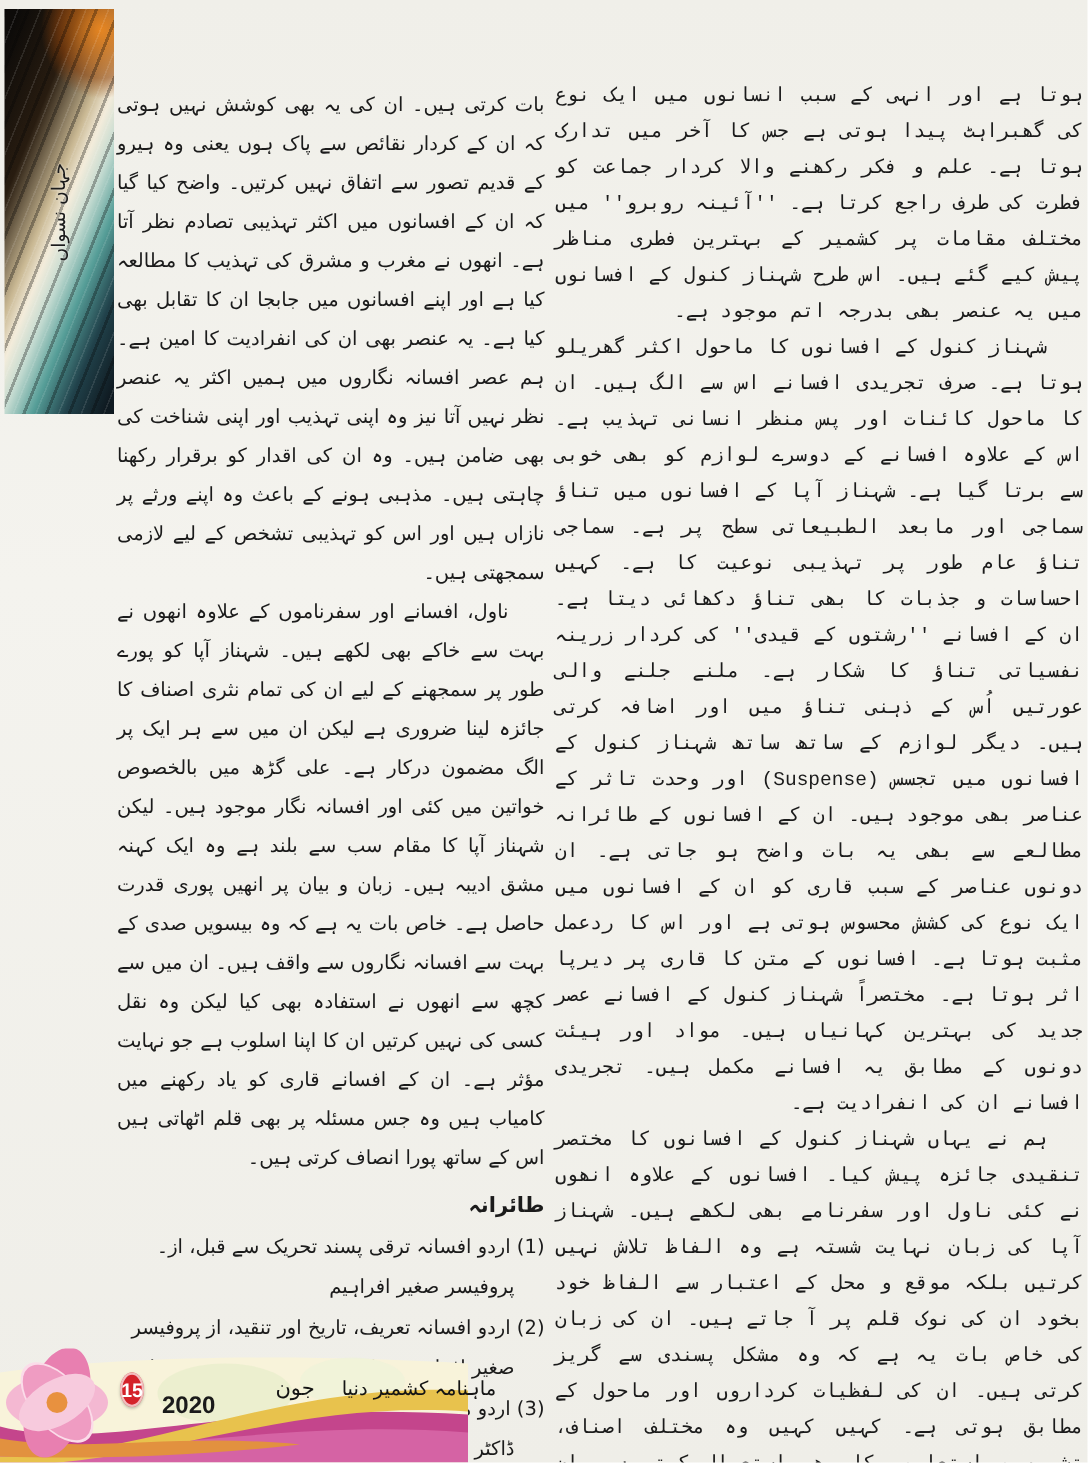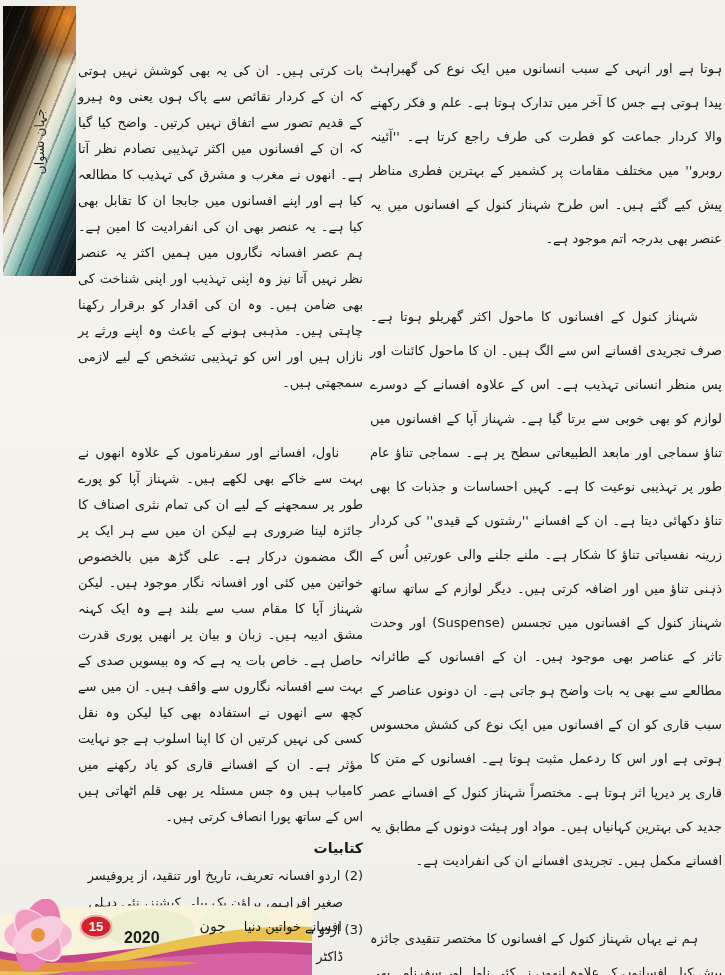--- a/index.html
+++ b/index.html
@@ -25,31 +25,31 @@
     position:absolute;top:128px;left:-24px;width:120px;text-align:center;
     transform:rotate(-90deg);font-size:12.5px;color:#101010;letter-spacing:1px;
     direction:rtl;text-shadow:0 0 2px rgba(255,255,255,.8);
   }
 
   
   .urdu{direction:rtl;color:#1b1b1b;font-family:"DejaVu Sans",sans-serif;}
   .left-col{position:absolute;left:78px;top:58px;width:285px;}
   .right-col{position:absolute;left:370px;top:52px;width:352px;}
   .para{font-size:13px;line-height:26px;text-align:justify;margin:0;}
-  .right-col .para{line-height:34px;}
-  .para.indent{text-indent:24px;margin-top:44px;}
+  .right-col .para{line-height:24px;font-family:Liberation Mono, monospace;}
+  .para.indent{text-indent:24px;}
   .bib-heading{font-size:14px;font-weight:600;line-height:28px;margin-top:4px;}
   .bib-item{font-size:13px;line-height:27px;text-align:right;padding-right:20px;text-indent:-20px;}
 
   
   .footer-band{position:absolute;left:0;top:899px;width:312px;height:76px;}
   .footer-band svg{position:absolute;inset:0;}
   .footer-row{position:absolute;left:80px;top:6px;display:flex;align-items:center;gap:0;}
   .page-badge{
-    width:32px;height:23px;border-radius:50%;background:#d4222a;color:#fff;
+    width:16px;height:23px;border-radius:50%;background:#d4222a;color:#fff;
     font-family:"Liberation Sans",sans-serif;font-weight:bold;font-size:13px;
     display:flex;align-items:center;justify-content:center;
     box-shadow:inset 0 0 0 1.5px rgba(255,255,255,.7), 0 1px 2px rgba(0,0,0,.25);
   }
   .year{font-family:"Liberation Sans",sans-serif;font-weight:bold;font-size:16px;color:#1a1a1a;margin-left:12px;margin-top:24px;}
   .month{font-size:14px;color:#141414;margin-left:40px;}
   .mag-name{font-size:13px;color:#141414;margin-left:18px;white-space:nowrap;}
 </style>
 </head>
 <body>
@@ -58,21 +58,22 @@
 
   <div class="sidebar-art">
     <div class="streaks"></div>
     <span class="vertical-title urdu">جہان نسواں</span>
   </div>
 
   <div class="left-col">
     <p class="urdu para">بات کرتی ہیں۔ ان کی یہ بھی کوشش نہیں ہوتی کہ ان کے کردار نقائص سے پاک ہوں یعنی وہ ہیرو کے قدیم تصور سے اتفاق نہیں کرتیں۔ واضح کیا گیا کہ ان کے افسانوں میں اکثر تہذیبی تصادم نظر آتا ہے۔ انھوں نے مغرب و مشرق کی تہذیب کا مطالعہ کیا ہے اور اپنے افسانوں میں جابجا ان کا تقابل بھی کیا ہے۔ یہ عنصر بھی ان کی انفرادیت کا امین ہے۔ ہم عصر افسانہ نگاروں میں ہمیں اکثر یہ عنصر نظر نہیں آتا نیز وہ اپنی تہذیب اور اپنی شناخت کی بھی ضامن ہیں۔ وہ ان کی اقدار کو برقرار رکھنا چاہتی ہیں۔ مذہبی ہونے کے باعث وہ اپنے ورثے پر نازاں ہیں اور اس کو تہذیبی تشخص کے لیے لازمی سمجھتی ہیں۔</p>
     <p class="urdu para indent">ناول، افسانے اور سفرناموں کے علاوہ انھوں نے بہت سے خاکے بھی لکھے ہیں۔ شہناز آپا کو پورے طور پر سمجھنے کے لیے ان کی تمام نثری اصناف کا جائزہ لینا ضروری ہے لیکن ان میں سے ہر ایک پر الگ مضمون درکار ہے۔ علی گڑھ میں بالخصوص خواتین میں کئی اور افسانہ نگار موجود ہیں۔ لیکن شہناز آپا کا مقام سب سے بلند ہے وہ ایک کہنہ مشق ادیبہ ہیں۔ زبان و بیان پر انھیں پوری قدرت حاصل ہے۔ خاص بات یہ ہے کہ وہ بیسویں صدی کے بہت سے افسانہ نگاروں سے واقف ہیں۔ ان میں سے کچھ سے انھوں نے استفادہ بھی کیا لیکن وہ نقل کسی کی نہیں کرتیں ان کا اپنا اسلوب ہے جو نہایت مؤثر ہے۔ ان کے افسانے قاری کو یاد رکھنے میں کامیاب ہیں وہ جس مسئلہ پر بھی قلم اٹھاتی ہیں اس کے ساتھ پورا انصاف کرتی ہیں۔</p>
 
-    <div class="urdu bib-heading">کتابیات</div>
+    <div class="urdu bib-heading">طائرانہ</div>
+    <div class="urdu bib-item">(1) اردو افسانہ ترقی پسند تحریک سے قبل، از۔ پروفیسر صغیر افراہیم</div>
     <div class="urdu bib-item">(2) اردو افسانہ تعریف، تاریخ اور تنقید، از پروفیسر صغیر افراہیم، براؤن بک پبلی کیشنز، نئی دہلی</div>
     <div class="urdu bib-item">(3) اردو میں مختصر افسانہ نگاری کی تنقید، از۔ ڈاکٹر پروین اظہر، ایجوکیشنل بک ہاؤس، علی گڑھ</div>
 
   </div>
 
   <div class="right-col">
     <p class="urdu para">ہوتا ہے اور انہی کے سبب انسانوں میں ایک نوع کی گھبراہٹ پیدا ہوتی ہے جس کا آخر میں تدارک ہوتا ہے۔ علم و فکر رکھنے والا کردار جماعت کو فطرت کی طرف راجع کرتا ہے۔ ''آئینہ روبرو'' میں مختلف مقامات پر کشمیر کے بہترین فطری مناظر پیش کیے گئے ہیں۔ اس طرح شہناز کنول کے افسانوں میں یہ عنصر بھی بدرجہ اتم موجود ہے۔</p>
     <p class="urdu para indent">شہناز کنول کے افسانوں کا ماحول اکثر گھریلو ہوتا ہے۔ صرف تجریدی افسانے اس سے الگ ہیں۔ ان کا ماحول کائنات اور پس منظر انسانی تہذیب ہے۔ اس کے علاوہ افسانے کے دوسرے لوازم کو بھی خوبی سے برتا گیا ہے۔ شہناز آپا کے افسانوں میں تناؤ سماجی اور مابعد الطبیعاتی سطح پر ہے۔ سماجی تناؤ عام طور پر تہذیبی نوعیت کا ہے۔ کہیں احساسات و جذبات کا بھی تناؤ دکھائی دیتا ہے۔ ان کے افسانے ''رشتوں کے قیدی'' کی کردار زرینہ نفسیاتی تناؤ کا شکار ہے۔ ملنے جلنے والی عورتیں اُس کے ذہنی تناؤ میں اور اضافہ کرتی ہیں۔ دیگر لوازم کے ساتھ ساتھ شہناز کنول کے افسانوں میں تجسس (Suspense) اور وحدت تاثر کے عناصر بھی موجود ہیں۔ ان کے افسانوں کے طائرانہ مطالعے سے بھی یہ بات واضح ہو جاتی ہے۔ ان دونوں عناصر کے سبب قاری کو ان کے افسانوں میں ایک نوع کی کشش محسوس ہوتی ہے اور اس کا ردعمل مثبت ہوتا ہے۔ افسانوں کے متن کا قاری پر دیرپا اثر ہوتا ہے۔ مختصراً شہناز کنول کے افسانے عصر جدید کی بہترین کہانیاں ہیں۔ مواد اور ہیئت دونوں کے مطابق یہ افسانے مکمل ہیں۔ تجریدی افسانے ان کی انفرادیت ہے۔</p>
     <p class="urdu para indent">ہم نے یہاں شہناز کنول کے افسانوں کا مختصر تنقیدی جائزہ پیش کیا۔ افسانوں کے علاوہ انھوں نے کئی ناول اور سفرنامے بھی لکھے ہیں۔ شہناز آپا کی زبان نہایت شستہ ہے وہ الفاظ تلاش نہیں کرتیں بلکہ موقع و محل کے اعتبار سے الفاظ خود بخود ان کی نوک قلم پر آ جاتے ہیں۔ ان کی زبان کی خاص بات یہ ہے کہ وہ مشکل پسندی سے گریز کرتی ہیں۔ ان کی لفظیات کرداروں اور ماحول کے مطابق ہوتی ہے۔ کہیں کہیں وہ مختلف اصناف، تشبیہ و استعاروں کا بھی استعمال کرتی ہیں ان کی خصوصیت ہے کہ تجریدی اور علامتی افسانوں میں بھی ان کی زبان گنجلک نہیں ہوتی۔ تشبیہات و استعارات بھی بعید نہیں ہوتے۔ ان کے یہاں پیکریت بھی فطری ہے گویا وہ زبان پر پوری قدرت رکھتی ہیں۔</p>
 
@@ -99,17 +100,17 @@
         <ellipse rx="17" ry="32" transform="rotate(-40)" fill="#fbdce9"></ellipse>
         <ellipse rx="16" ry="30" transform="rotate(140)" fill="#ef9cc2"></ellipse>
         <ellipse rx="15" ry="28" transform="rotate(60)" fill="#f7cadd"></ellipse>
         <circle r="7" fill="#e8913f"></circle>
       </g>
     </svg>
     <div class="footer-row">
       <span class="page-badge">15</span>
       <span class="year">2020</span>
       <span class="month urdu">جون</span>
-      <span class="mag-name urdu">افسانے خواتین دنیا</span>
+      <span class="mag-name urdu">ماہنامہ کشمیر دنیا</span>
     </div>
   </div>
 
 </div>
 
 </body></html>

